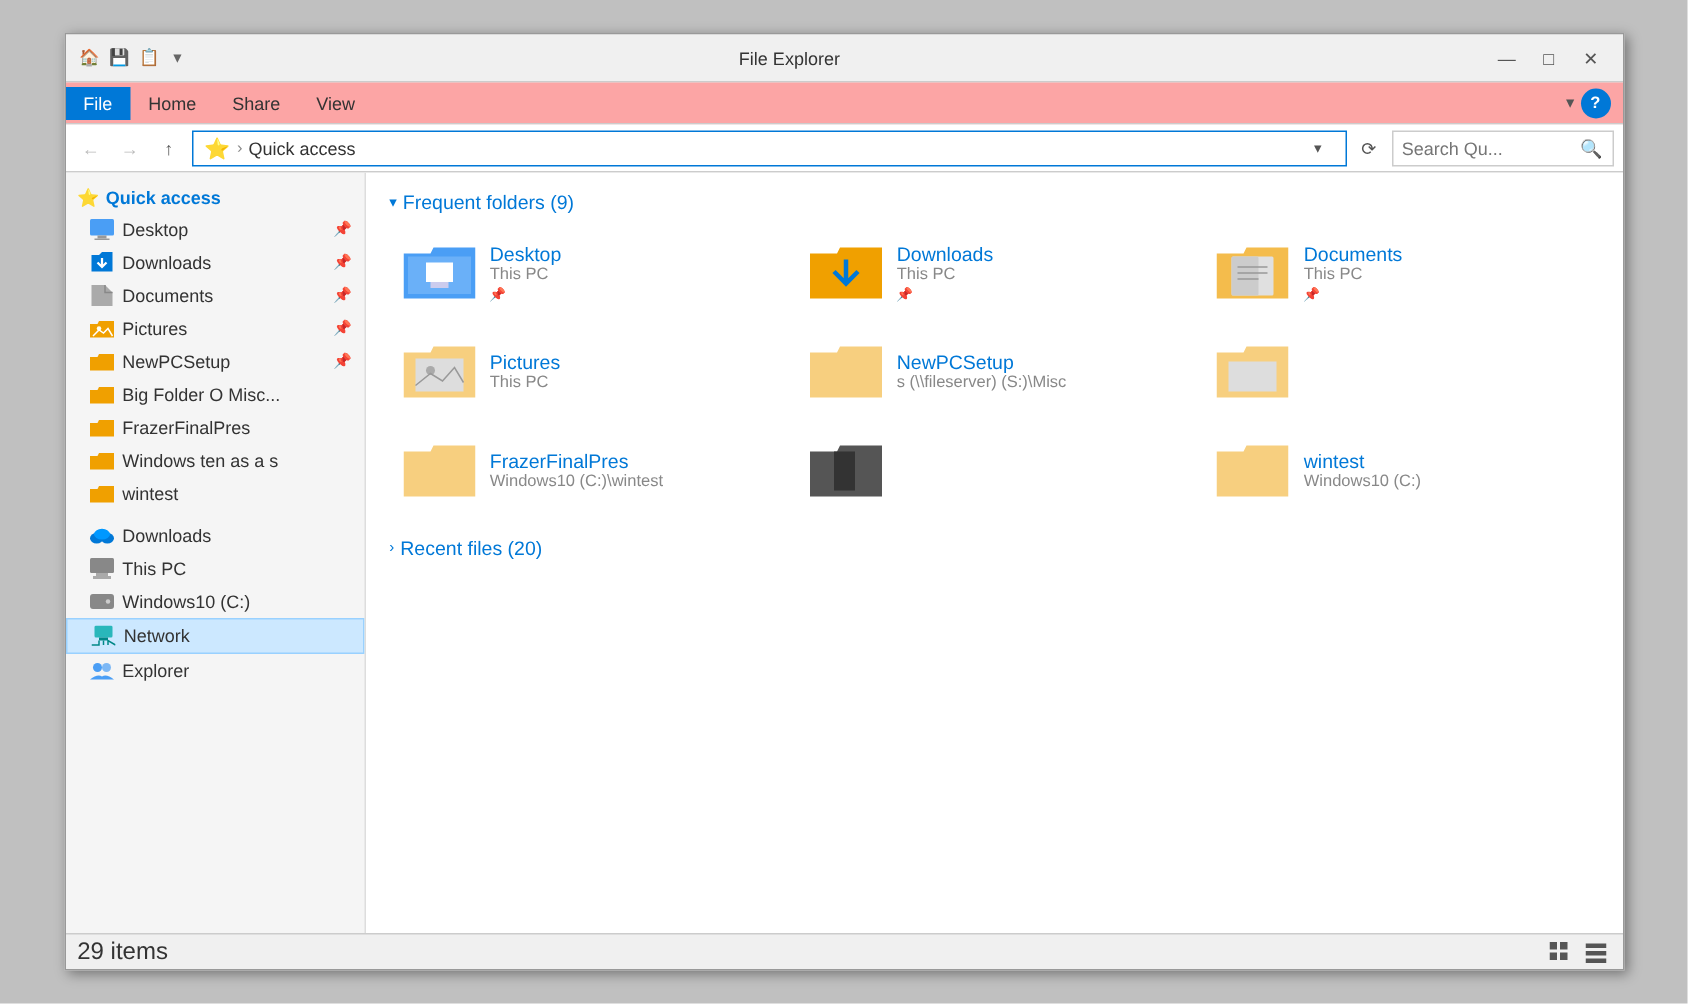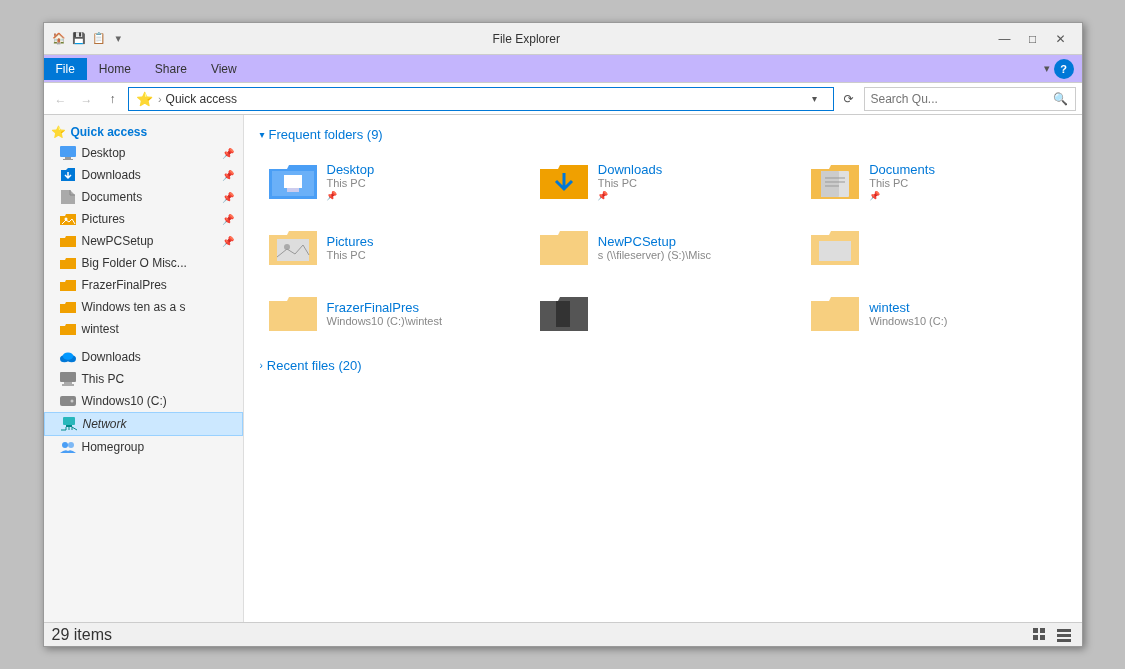--- a/index.html
+++ b/index.html
@@ -4,40 +4,40 @@
   <style>
     * { box-sizing: border-box; margin: 0; padding: 0; font-family: 'Segoe UI', Arial, sans-serif; }
     body { background: #c0c0c0; display: flex; justify-content: center; align-items: center; width: 1125px; height: 669px; overflow: hidden; }
     .window { width: 1040px; height: 625px; background: #f0f0f0; border: 1px solid #999; box-shadow: 2px 2px 8px rgba(0,0,0,0.4); display: flex; flex-direction: column; }
     .title-bar { background: #f0f0f0; height: 32px; display: flex; align-items: center; padding: 0 8px; border-bottom: 1px solid #ccc; user-select: none; }
     .title-bar-icons { display: flex; gap: 4px; align-items: center; }
     .title-bar-icon { width: 16px; height: 16px; display: flex; align-items: center; justify-content: center; font-size: 11px; color: #555; }
     .title-bar-title { flex: 1; text-align: center; font-size: 12px; color: #333; margin-left: -60px; }
     .title-bar-controls { display: flex; gap: 2px; }
     .title-bar-btn { width: 26px; height: 20px; display: flex; align-items: center; justify-content: center; font-size: 12px; cursor: pointer; color: #555; }
-    .menu-bar { background: #c4b5fd; height: 28px; display: flex; align-items: center; border-bottom: 1px solid #ccc; }
+    .menu-bar { background: #fca5a5; height: 28px; display: flex; align-items: center; border-bottom: 1px solid #ccc; }
     .menu-item { padding: 4px 12px; font-size: 12px; cursor: pointer; color: #333; }
     .menu-item.active { background: #0078d7; color: white; }
     .menu-right { margin-left: auto; display: flex; align-items: center; gap: 4px; padding-right: 8px; }
     .help-btn { width: 20px; height: 20px; border-radius: 50%; background: #0078d7; color: white; display: flex; align-items: center; justify-content: center; font-size: 11px; font-weight: bold; cursor: pointer; }
     .address-bar { height: 32px; background: white; border-bottom: 1px solid #ccc; display: flex; align-items: center; padding: 0 6px; gap: 4px; }
     .nav-btn { width: 22px; height: 22px; display: flex; align-items: center; justify-content: center; font-size: 12px; color: #555; cursor: pointer; border: 1px solid transparent; }
     .nav-btn.disabled { color: #bbb; cursor: default; }
     .address-field { flex: 1; height: 24px; border: 1px solid #0078d7; display: flex; align-items: center; padding: 0 8px; font-size: 12px; background: white; }
     .address-icon { color: #f0a000; margin-right: 4px; font-size: 14px; }
     .address-text { flex: 1; font-size: 12px; color: #333; }
     .address-dropdown { width: 20px; display: flex; align-items: center; justify-content: center; color: #555; font-size: 10px; }
     .address-refresh { width: 22px; height: 22px; display: flex; align-items: center; justify-content: center; font-size: 12px; color: #555; cursor: pointer; }
-    .search-box { width: 212px; height: 24px; border: 1px solid #ccc; display: flex; align-items: center; padding: 0 6px; background: white; }
+    .search-box { width: 148px; height: 24px; border: 1px solid #ccc; display: flex; align-items: center; padding: 0 6px; background: white; }
     .search-box input { border: none; outline: none; font-size: 12px; width: 100%; color: #999; }
     .search-icon { color: #555; font-size: 12px; }
     .main-area { display: flex; flex: 1; overflow: hidden; }
     .sidebar { width: 200px; background: #f5f5f5; border-right: 1px solid #ddd; overflow-y: auto; padding: 4px 0; }
     .sidebar-item { display: flex; align-items: center; padding: 3px 8px 3px 16px; font-size: 12px; cursor: pointer; gap: 6px; color: #333; white-space: nowrap; overflow: hidden; }
-    .sidebar-item.selected { background: #cce8ff; border: 1px solid #99d1ff; font-style: italic; }
+    .sidebar-item.selected { background: #cce8ff; border: 1px solid #99d1ff; }
     .sidebar-section { font-size: 12px; font-weight: bold; padding: 6px 8px 3px 8px; color: #0078d7; cursor: pointer; display: flex; align-items: center; gap: 4px; }
     .sidebar-item-icon { width: 16px; height: 16px; display: flex; align-items: center; justify-content: center; flex-shrink: 0; }
     .sidebar-item-pin { margin-left: auto; color: #999; font-size: 10px; }
     .content-area { flex: 1; background: white; overflow-y: auto; padding: 12px 16px; }
     .section-header { font-size: 13px; color: #0078d7; font-weight: normal; margin-bottom: 10px; display: flex; align-items: center; gap: 4px; cursor: pointer; }
     .section-chevron { font-size: 10px; }
     .folders-grid { display: grid; grid-template-columns: repeat(3, 1fr); gap: 8px; margin-bottom: 16px; }
     .folder-item { display: flex; align-items: center; gap: 10px; padding: 8px; cursor: pointer; border: 1px solid transparent; }
     .folder-icon { width: 48px; height: 40px; flex-shrink: 0; display: flex; align-items: center; justify-content: center; position: relative; }
     .folder-info { display: flex; flex-direction: column; }
@@ -248,21 +248,21 @@
       </div>
 
       <div class="sidebar-item">
         <div class="sidebar-item-icon">
           <svg width="16" height="14" viewBox="0 0 16 14">
               <circle cx="5" cy="5" r="3" fill="#4a9ef5"></circle>
               <circle cx="11" cy="5" r="3" fill="#4a9ef5" opacity="0.7"></circle>
               <path d="M0 13 Q5 9 8 11 Q11 9 16 13" fill="#4a9ef5"></path>
             </svg>
         </div>
-        <span>Homegroup</span>
+        <span>Explorer</span>
       </div>
     </div>
 
     <div class="content-area">
 
       <div class="section-header">
         <span class="section-chevron">▾</span>
         <span>Frequent folders (9)</span>
       </div>
 

